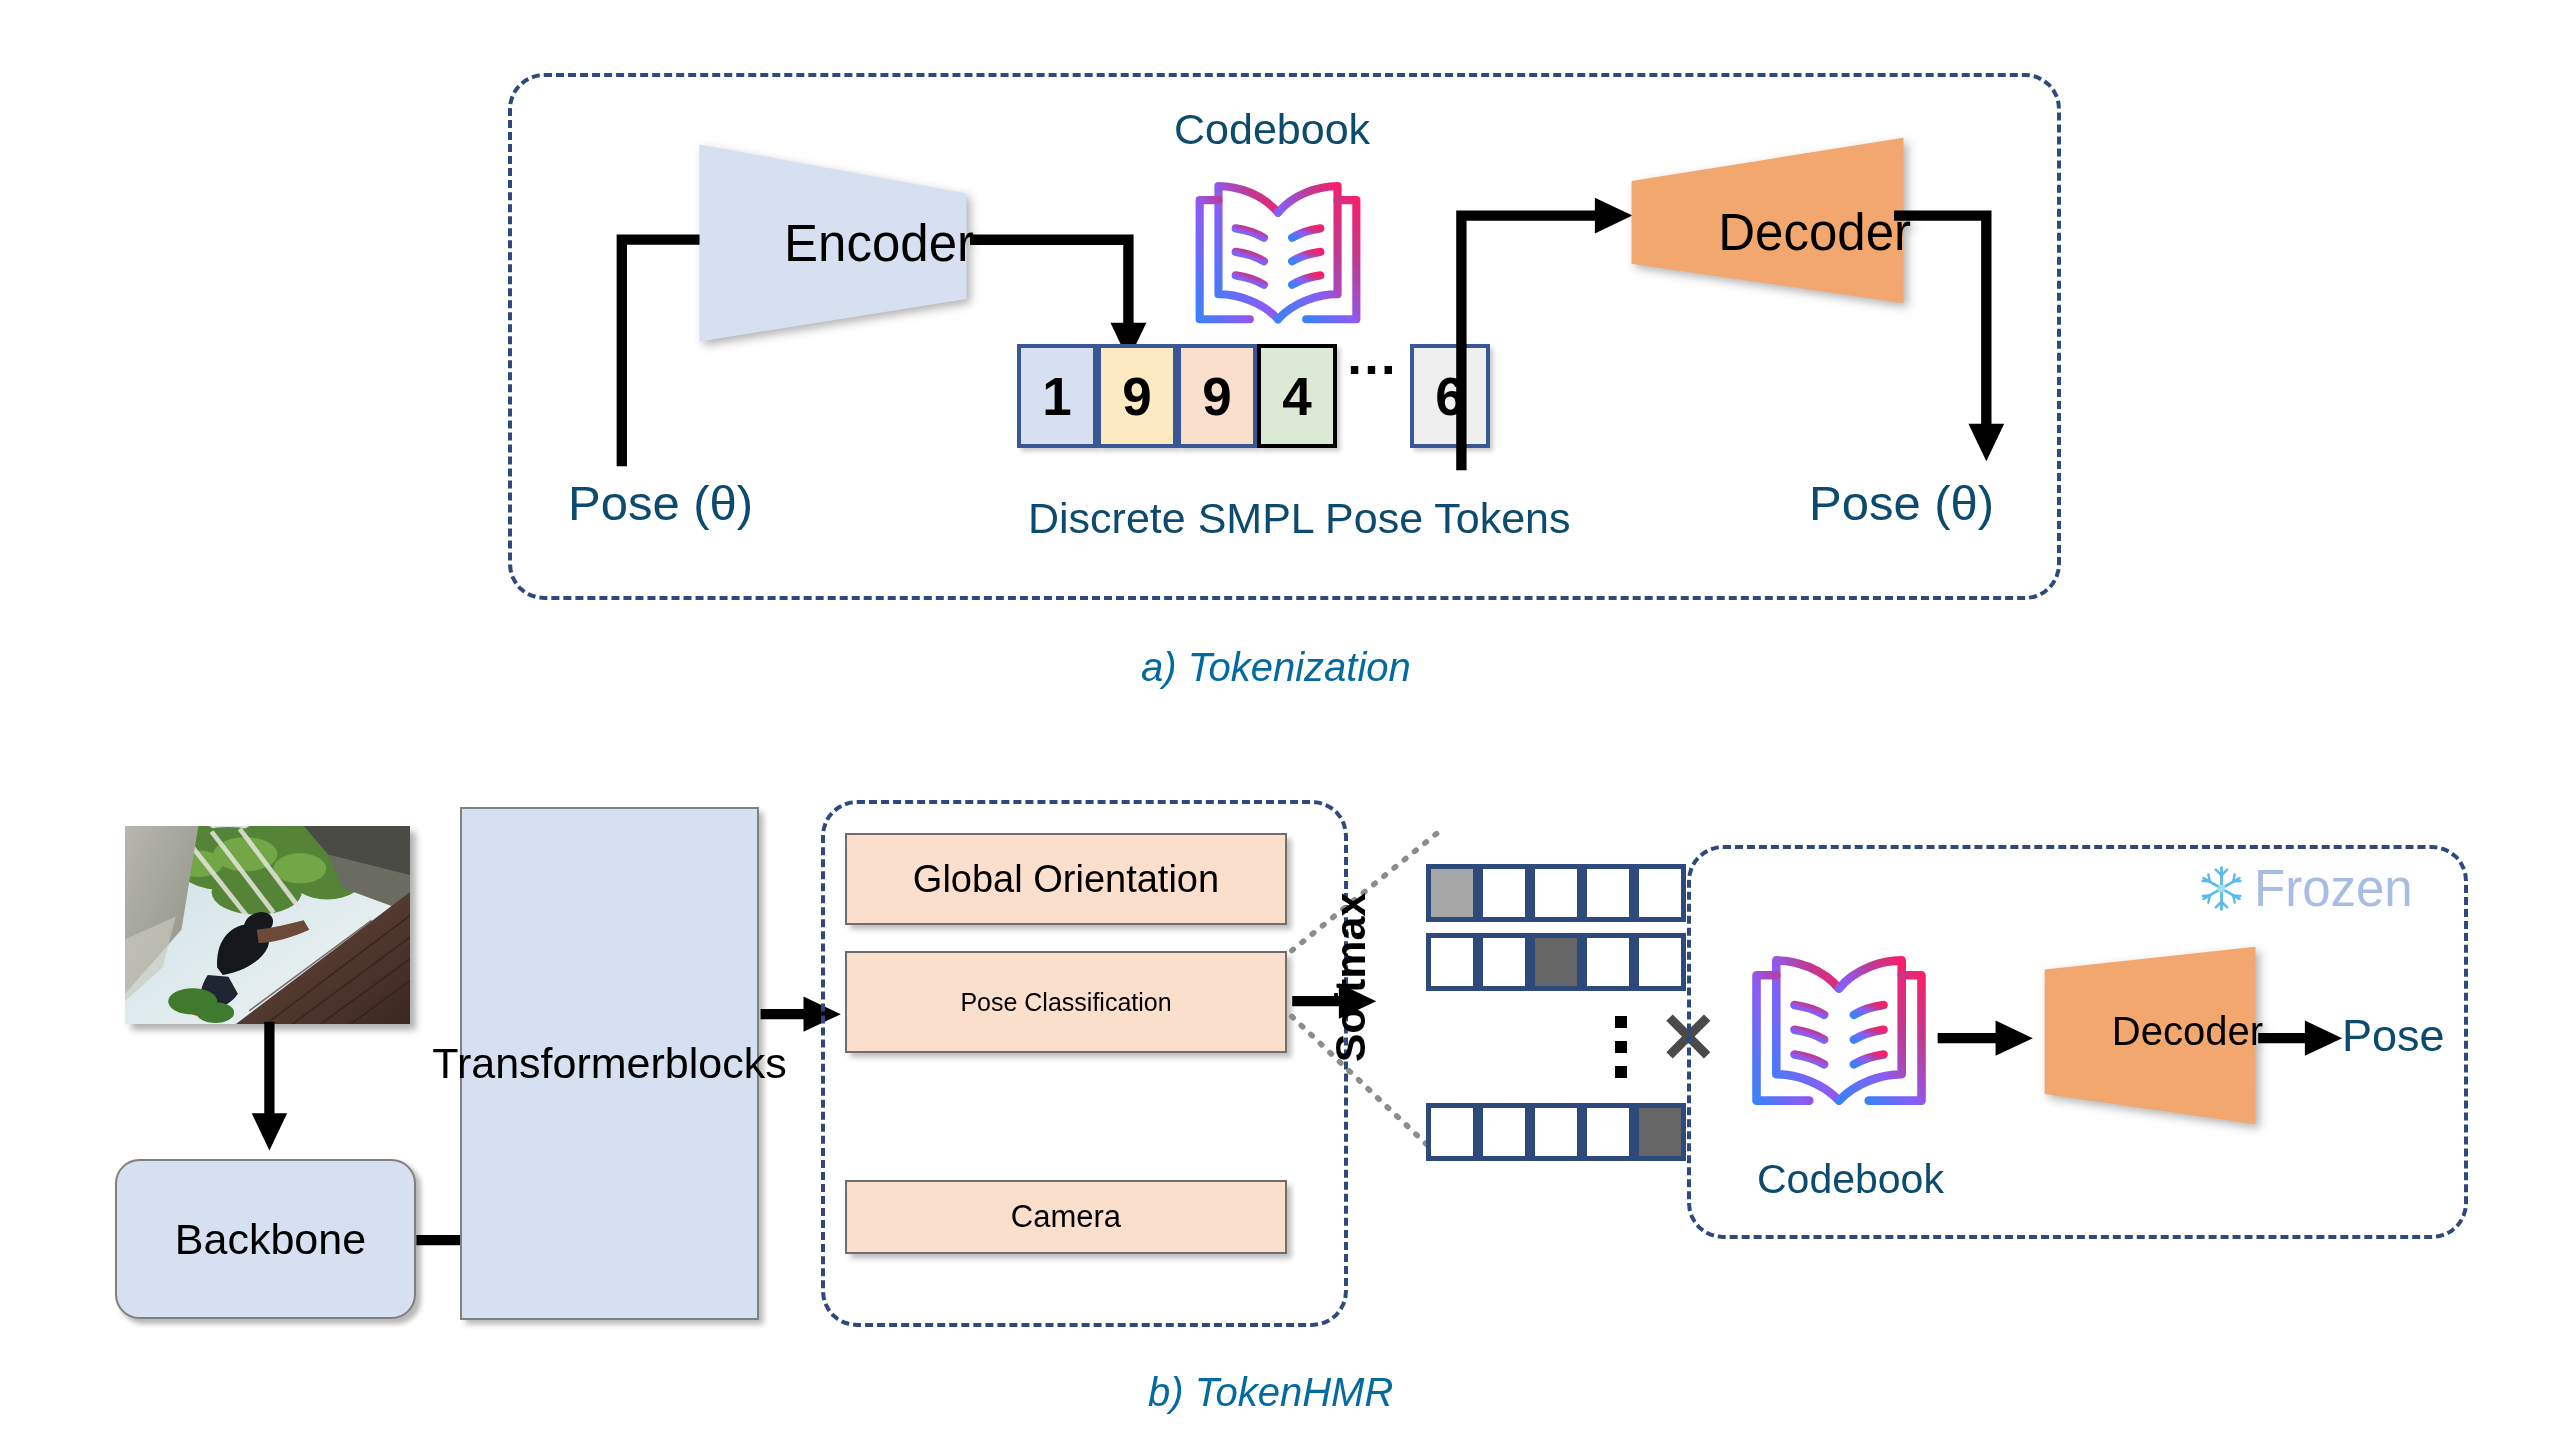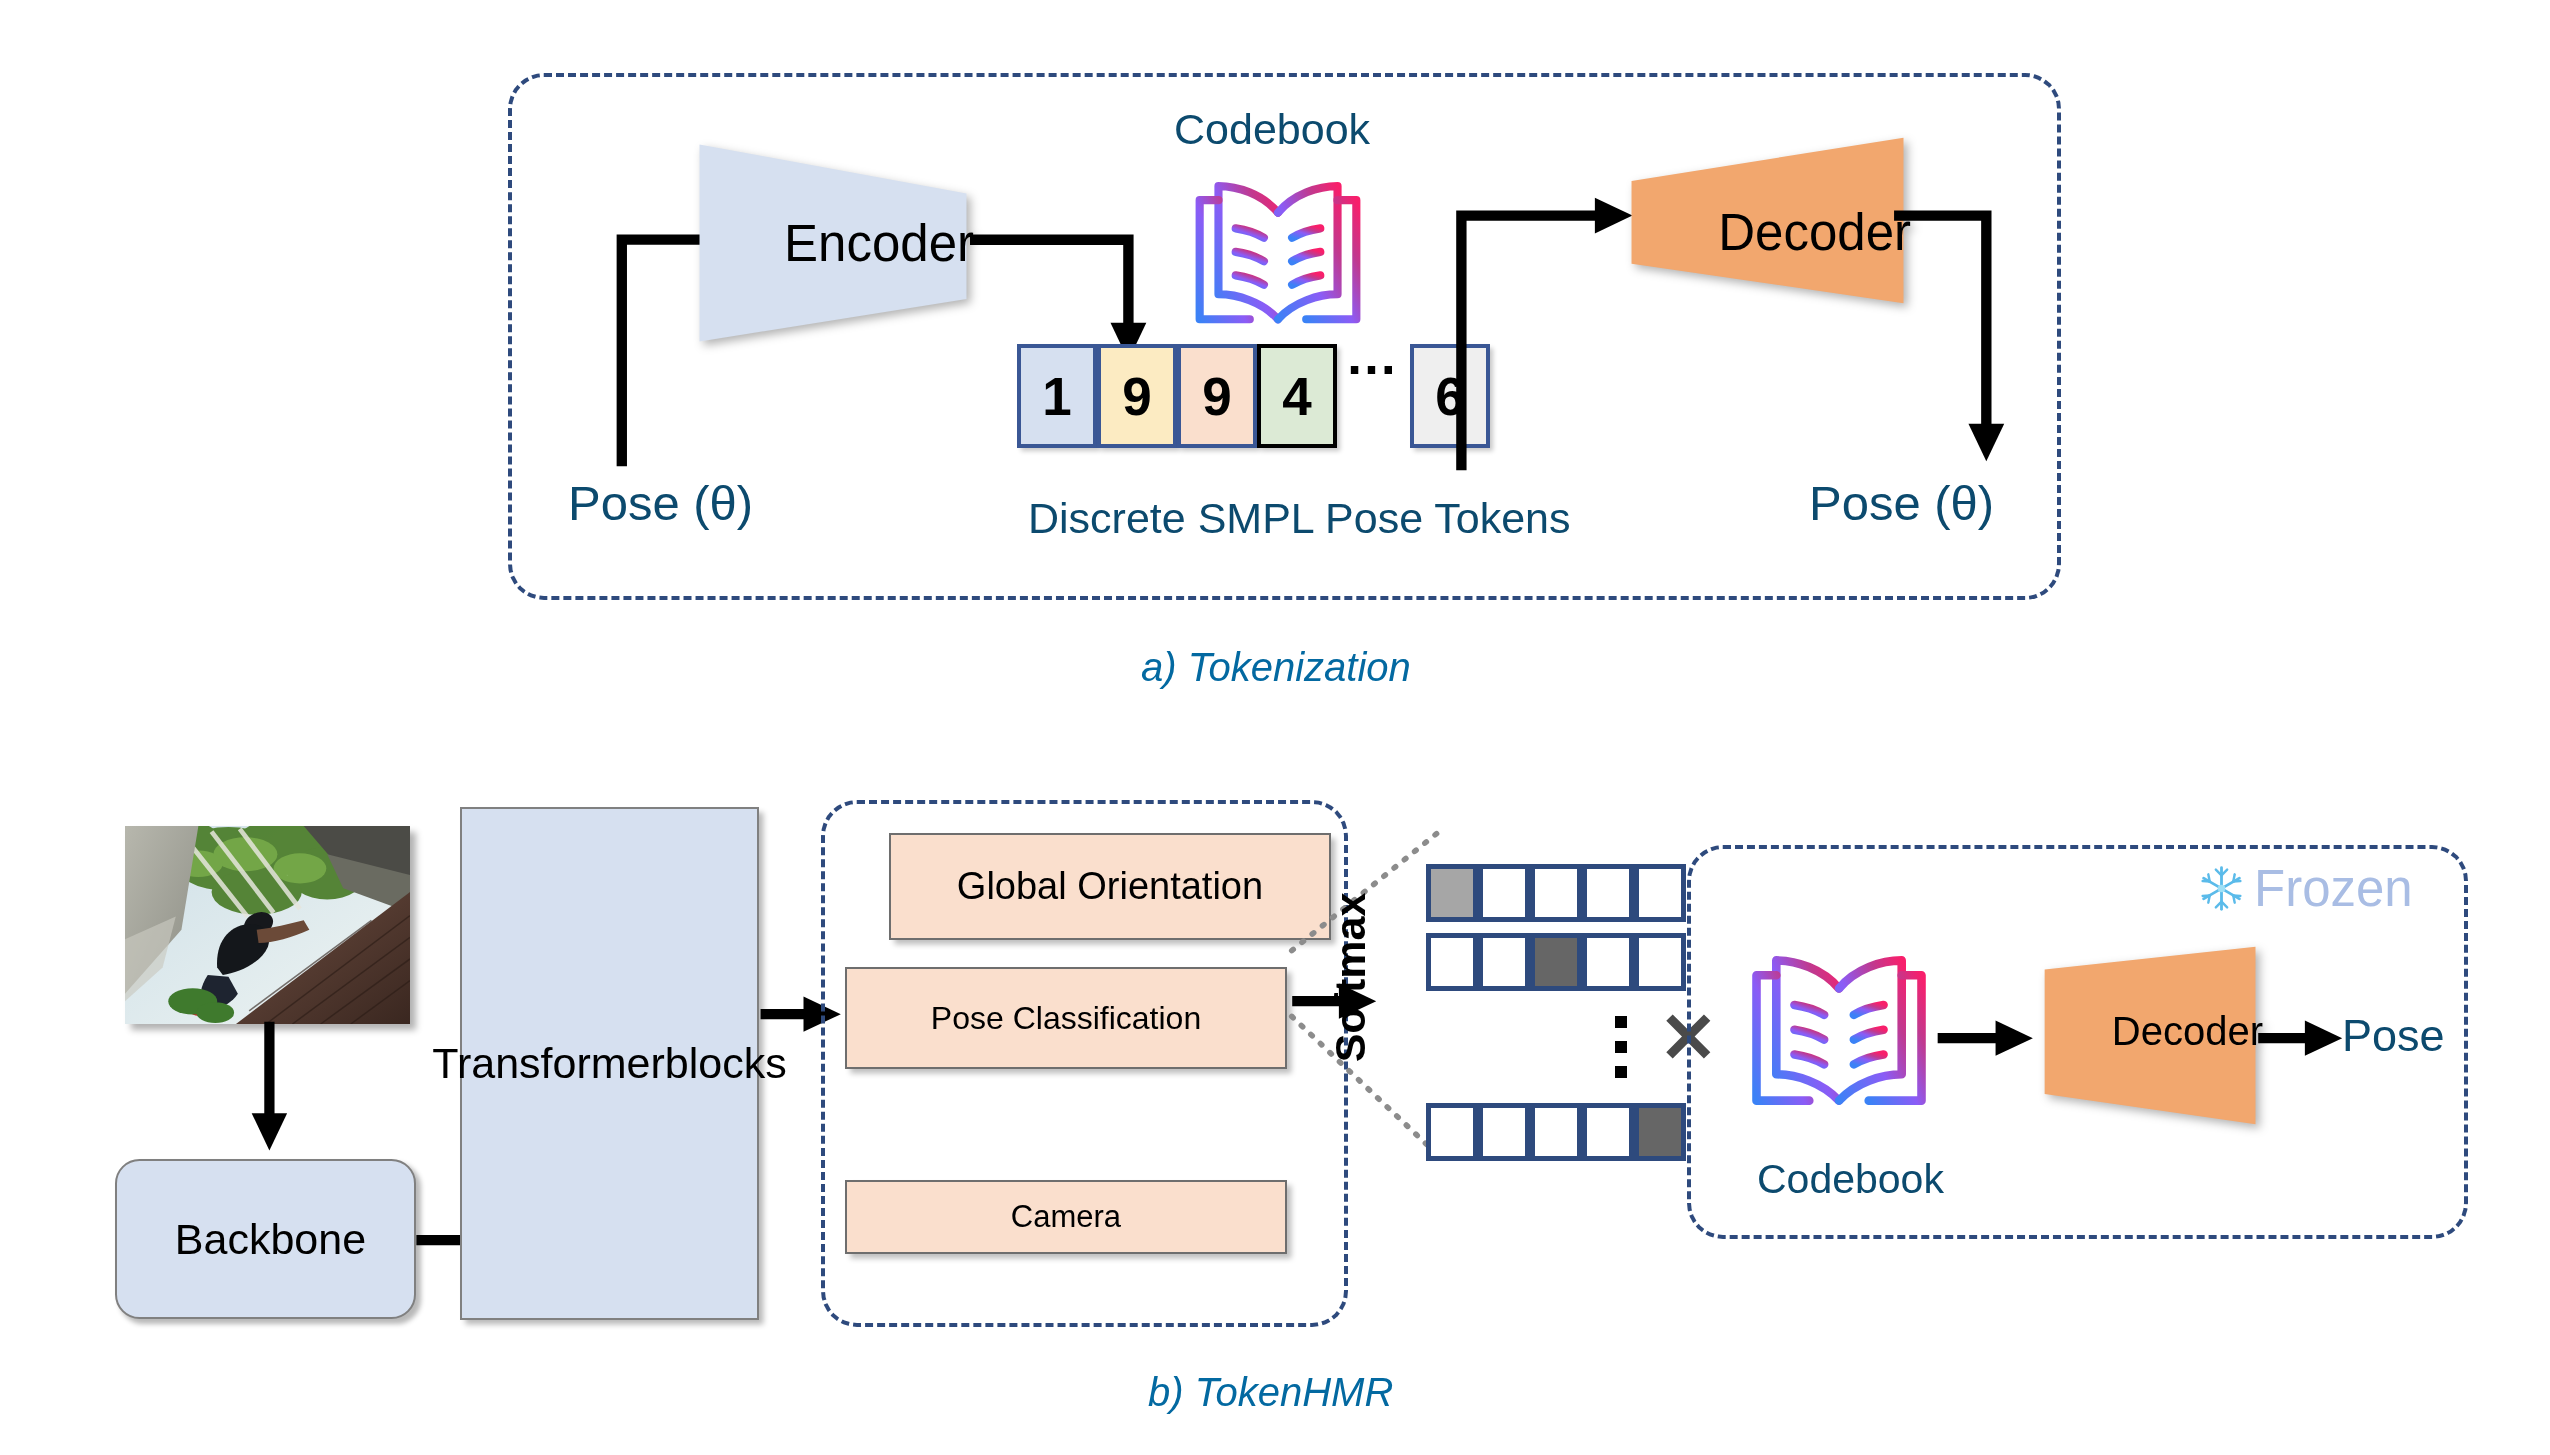--- a/index.html
+++ b/index.html
@@ -289,24 +289,24 @@
 
   <div class="abs" style="left:760px; top:988px;">
     <svg width="87" height="56" viewBox="0 0 92 60">
       <path d="M0,28 L48,28" stroke="#000" stroke-width="11" fill="none"></path>
       <path d="M86,28 L46,9 L46,47 Z" fill="#000"></path>
     </svg>
   </div>
 
   <div class="abs dashbox" style="left:821px; top:800px; width:527px; height:527px;"></div>
 
-  <div class="abs peachbox" style="left:845px; top:833px; width:442px; height:107px; font-size:38px;margin-left:44px;">
+  <div class="abs peachbox" style="left:845px; top:833px; width:442px; height:92px; font-size:38px;">
     <span>Global Orientation</span>
   </div>
-  <div class="abs peachbox" style="left:845px; top:951px; width:442px; height:102px; font-size:32px;margin-top:16px;">
+  <div class="abs peachbox" style="left:845px; top:951px; width:442px; height:102px; font-size:25px;">
     <span>Pose Classification</span>
   </div>
   <div class="abs peachbox" style="left:845px; top:1180px; width:442px; height:74px; font-size:31px;">
     <span>Camera</span>
   </div>
 
   <div class="abs" style="left:1292px; top:975px;">
     <svg width="90" height="56" viewBox="0 0 96 60">
       <path d="M0,28 L52,28" stroke="#000" stroke-width="11" fill="none"></path>
       <path d="M90,28 L50,9 L50,47 Z" fill="#000"></path>

